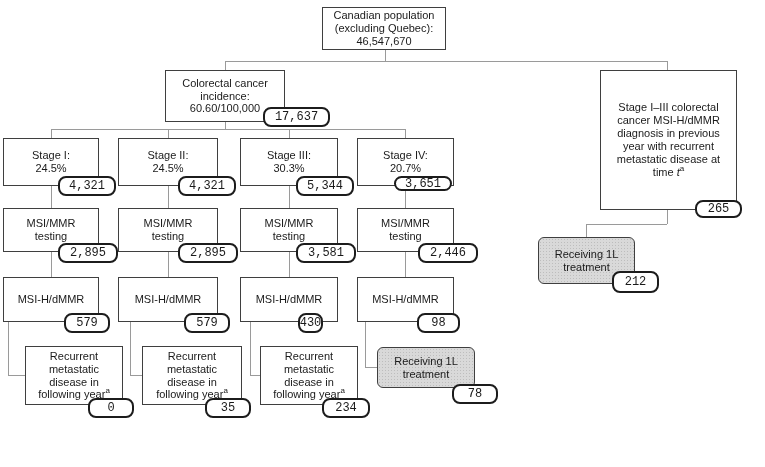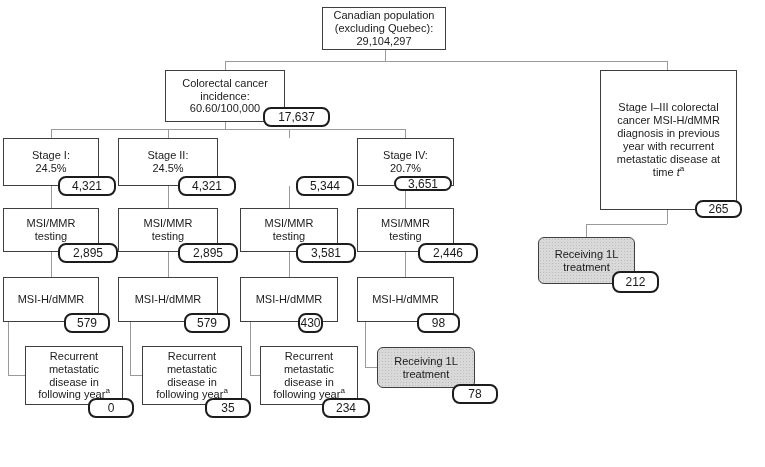--- a/index.html
+++ b/index.html
@@ -17,21 +17,21 @@
   sup{font-size:8px;line-height:0;}
   .grey{
     background-color:#d9d9d9;
     background-image:radial-gradient(circle,#bdbdbd 0.6px,rgba(0,0,0,0) 0.7px);
     background-size:3px 3px;
     border-radius:6px;
   }
   .badge{
     position:absolute;background:#ffffff;border:2px solid #1c1c1c;border-radius:8px;
     display:flex;align-items:center;justify-content:center;
-    font-size:12px;box-sizing:border-box;z-index:3;
+    font-size:12px;box-sizing:border-box;z-index:3;font-family:Liberation Mono, monospace;
   }
   .ln{position:absolute;background:#9a9a9a;z-index:0;}
 </style>
 </head>
 <body>
 
 <div id="stage">
 
   <div class="ln" style="left:385px;top:50px;width:1px;height:11px"></div>
   <div class="ln" style="left:225px;top:61px;width:443px;height:1px"></div>
@@ -59,21 +59,21 @@
   <div class="ln" style="left:250px;top:375px;width:10px;height:1px"></div>
   <div class="ln" style="left:365px;top:322px;width:1px;height:46px"></div>
   <div class="ln" style="left:365px;top:367px;width:12px;height:1px"></div>
   <div class="ln" style="left:667px;top:210px;width:1px;height:14px"></div>
   <div class="ln" style="left:586px;top:224px;width:81px;height:1px"></div>
   <div class="ln" style="left:586px;top:224px;width:1px;height:13px"></div>
 
   <div class="node" style="left:322px;top:7px;width:124px;height:43px">
     <div class="txt">Canadian population
 (excluding Quebec):
-29,104,297</div>
+46,547,670</div>
   </div>
 
   <div class="node" style="left:165px;top:70px;width:120px;height:52px">
     <div class="txt">Colorectal cancer
 incidence:
 60.60/100,000</div>
   </div>
   <div class="badge" style="left:263px;top:107px;width:67px;height:20px">17,637</div>
 
   <div class="node" style="left:3px;top:138px;width:96px;height:48px">
@@ -81,20 +81,24 @@
 24.5%</div>
   </div>
   <div class="badge" style="left:58px;top:176px;width:58px;height:20px">4,321</div>
 
   <div class="node" style="left:118px;top:138px;width:100px;height:48px">
     <div class="txt">Stage II:
 24.5%</div>
   </div>
   <div class="badge" style="left:178px;top:176px;width:58px;height:20px">4,321</div>
 
+  <div class="node" style="left:240px;top:138px;width:98px;height:48px">
+    <div class="txt">Stage III:
+30.3%</div>
+  </div>
   <div class="badge" style="left:296px;top:176px;width:58px;height:20px">5,344</div>
 
   <div class="node" style="left:357px;top:138px;width:97px;height:48px">
     <div class="txt">Stage IV:
 20.7%</div>
   </div>
   <div class="badge" style="left:394px;top:176px;width:58px;height:15px">3,651</div>
 
   <div class="node" style="left:3px;top:208px;width:96px;height:44px">
     <div class="txt">MSI/MMR

